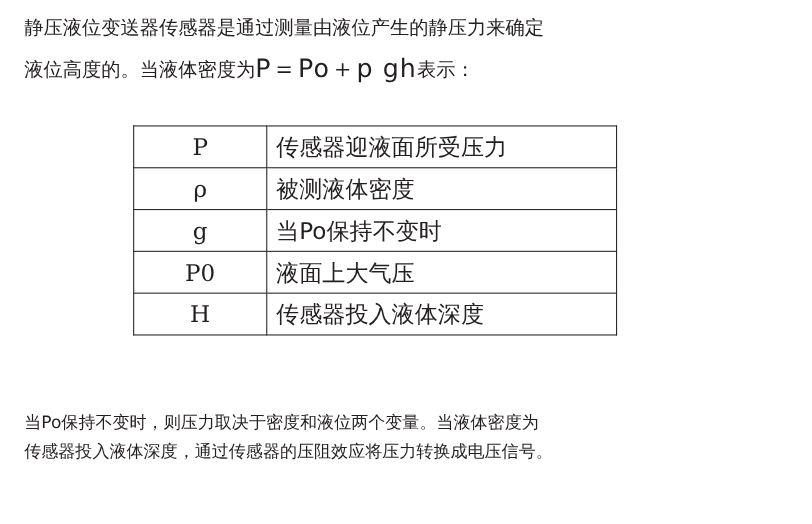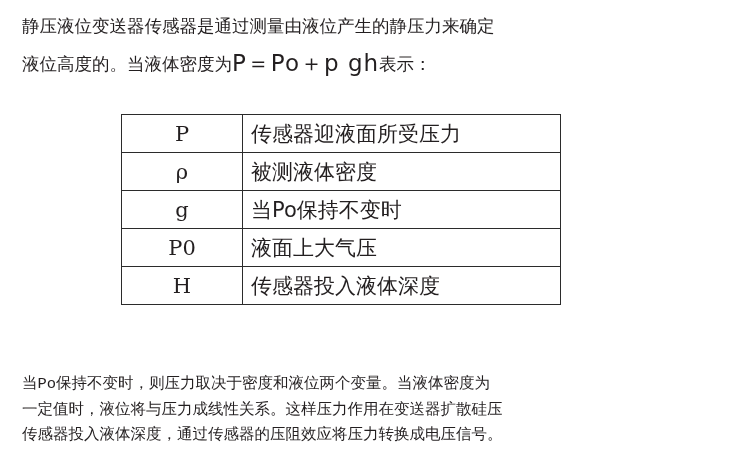--- a/index.html
+++ b/index.html
@@ -68,21 +68,20 @@
     position: absolute;
     left: 22px;
     top: 372px;
     width: 700px;
     font-size: 15.5px;
     line-height: 25.5px;
     color: #231f20;
   }
   .body-text .line {
     white-space: nowrap;
-    font-family: Liberation Mono, monospace;
   }
 </style>
 </head>
 <body>
 
 <div class="page">
 
   <div class="intro">
     <div class="line">静压液位变送器传感器是通过测量由液位产生的静压力来确定</div>
     <div class="line"><span>液位高度的。当液体密度为</span><span class="formula">P＝Po＋p  gh</span><span>表示：</span></div>
@@ -108,17 +107,16 @@
       </tr>
       <tr>
         <td class="sym">H</td>
         <td class="desc">传感器投入液体深度</td>
       </tr>
     </tbody>
   </table>
 
   <div class="body-text">
     <div class="line">当Po保持不变时，则压力取决于密度和液位两个变量。当液体密度为</div>
-    <div class="line">一定值时，液位将与压力成线性关系。这样压力作用在变送器扩散硅压</div>
     <div class="line">传感器投入液体深度，通过传感器的压阻效应将压力转换成电压信号。</div>
   </div>
 
 </div>
 
 </body></html>

